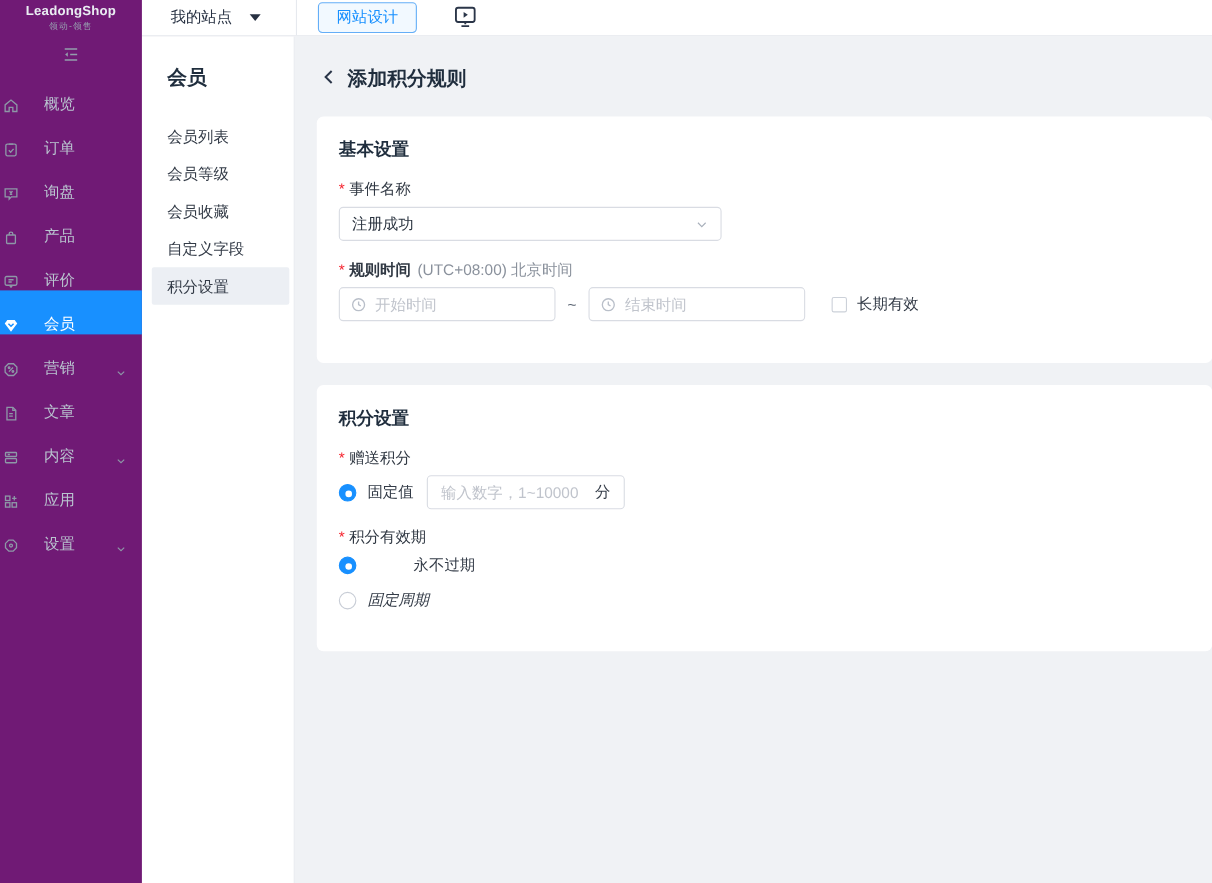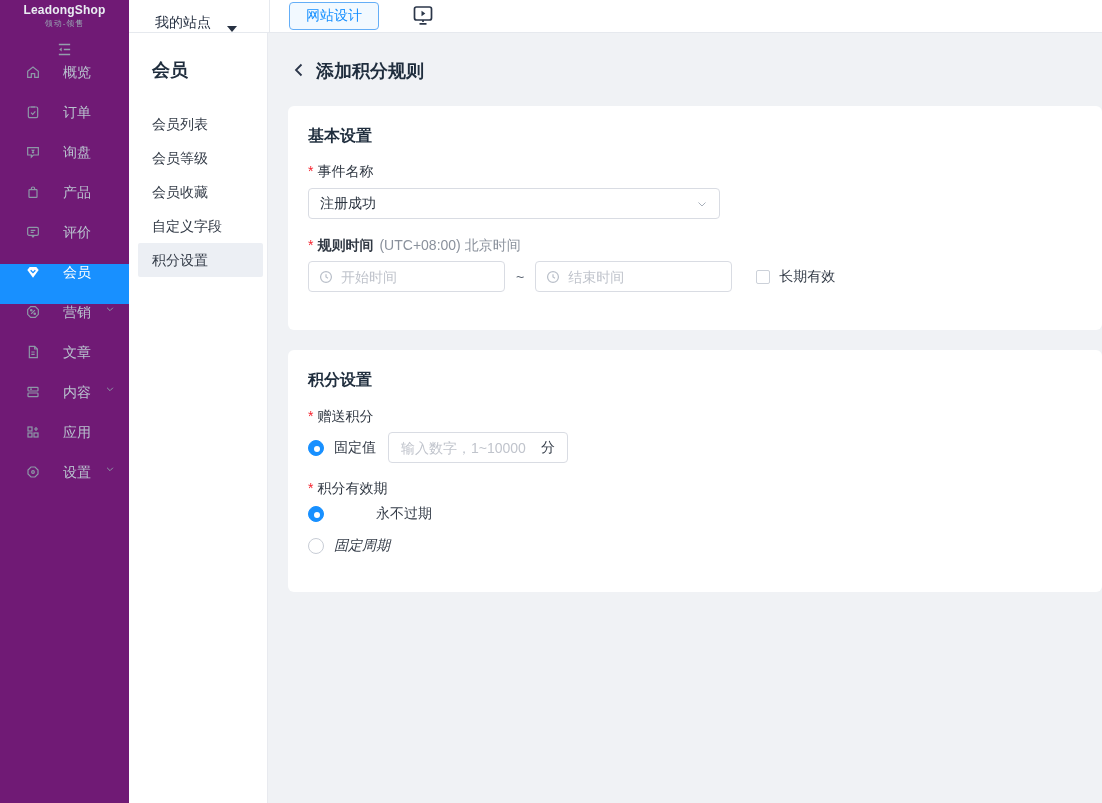--- a/index.html
+++ b/index.html
@@ -11,30 +11,30 @@
   }
   svg { display:block; }
 
   
   .dark-sidebar { position:absolute; left:0; top:0; width:129px; height:803px; background:#701a75; z-index:5; }
   .brand { padding-top:3px; text-align:center; }
   .brand-name { font-size:12px; font-weight:bold; color:#e9edf2; letter-spacing:.2px; }
   .brand-tagline { font-size:8px; color:#98a3b1; margin-top:1px; letter-spacing:1px; }
   .collapse-btn { position:absolute; top:41px; left:56px; width:17px; height:17px; color:#939eac; cursor:pointer; }
   .side-nav { position:absolute; top:64px; left:0; right:0; }
-  .nav-item { height:40px; display:flex; align-items:flex-start; padding:0 14px 0 25px; color:#b9c3cf; cursor:pointer; }
+  .nav-item { height:40px; display:flex; align-items:flex-end; padding:0 14px 0 2px; color:#b9c3cf; cursor:pointer; }
   .nav-item .nav-icon { width:16px; height:16px; margin-right:22px; color:#8d98a7; flex:none; }
   .nav-item .nav-label { font-size:14px; }
   .nav-item .nav-caret { margin-left:auto; color:#8d98a7; }
   .nav-item.active { background:#1890ff; color:#fff; }
   .nav-item.active .nav-icon, .nav-item.active .nav-caret { color:#fff; }
 
   
   .topbar { position:absolute; left:129px; top:0; width:973px; height:33px; background:#fff; border-bottom:1px solid #e6e9ee; z-index:4; }
-  .site-menu { position:absolute; left:26px; top:0; height:32px; display:flex; align-items:flex-end; gap:16px; color:#273142; cursor:pointer; }
+  .site-menu { position:absolute; left:26px; top:0; height:32px; display:flex; align-items:center; gap:16px; color:#273142; cursor:pointer; }
   .caret-down { width:0; height:0; border-left:5px solid transparent; border-right:5px solid transparent; border-top:6px solid #273142; }
   .topbar-divider { position:absolute; left:140px; top:0; width:1px; height:32px; background:#e6e9ee; }
   .design-btn { position:absolute; left:160px; top:2px; height:28px; padding:0 16px; display:flex; align-items:center;
     border:1px solid #64aef7; border-radius:4px; background:#f2f9ff; color:#1890ff; font-size:14px; cursor:pointer; }
   .video-btn { position:absolute; left:282px; top:3px; width:24px; height:24px; color:#2b3649; cursor:pointer; }
 
   
   .subnav { position:absolute; left:129px; top:33px; width:139px; height:770px; background:#fff; border-right:1px solid #e8eaef; z-index:3; }
   .subnav-title { margin:25px 0 0 23px; font-size:18px; font-weight:bold; color:#1f2d3d; }
   .subnav-list { margin-top:25px; }
@@ -48,21 +48,21 @@
 
   .card { position:absolute; left:20px; right:0; background:#fff; border-radius:6px; }
   .card1 { top:73px; height:224px; }
   .card2 { top:317px; height:242px; }
   .card-heading { position:absolute; left:20px; top:20px; font-size:16px; font-weight:bold; color:#1f2d3d; }
   .field-label { position:absolute; left:20px; font-size:14px; color:#303843; }
   .req { color:#f5222d; margin-right:4px; }
   .label-bold { font-weight:bold; }
   .label-hint { color:#8a919c; margin-left:6px; font-weight:normal; }
 
-  .select-box { position:absolute; left:20px; top:82px; width:412px; height:31px; border:1px solid #d9dce3; border-radius:4px;
+  .select-box { position:absolute; left:20px; top:82px; width:348px; height:31px; border:1px solid #d9dce3; border-radius:4px;
     background:#fff; display:flex; align-items:center; padding:0 30px 0 11px; color:#2b3440; cursor:pointer; }
   .select-box .chev { position:absolute; right:11px; color:#a8b0bb; }
 
   .time-row { position:absolute; left:20px; top:155px; height:31px; display:flex; align-items:center; }
   .time-input { width:197px; height:31px; border:1px solid #d9dce3; border-radius:4px; background:#fff;
     display:flex; align-items:center; padding:0 10px; gap:8px; }
   .time-input .clock { color:#b9bfc9; flex:none; }
   .time-input input { border:0; outline:0; width:100%; font-size:14px; font-family:inherit; color:#333; background:transparent; }
   .tilde { margin:0 11px; color:#5a6472; }
   .checkbox { width:14px; height:14px; border:1px solid #ccd1d9; border-radius:2px; background:#fff; margin-left:24px; cursor:pointer; flex:none; }

